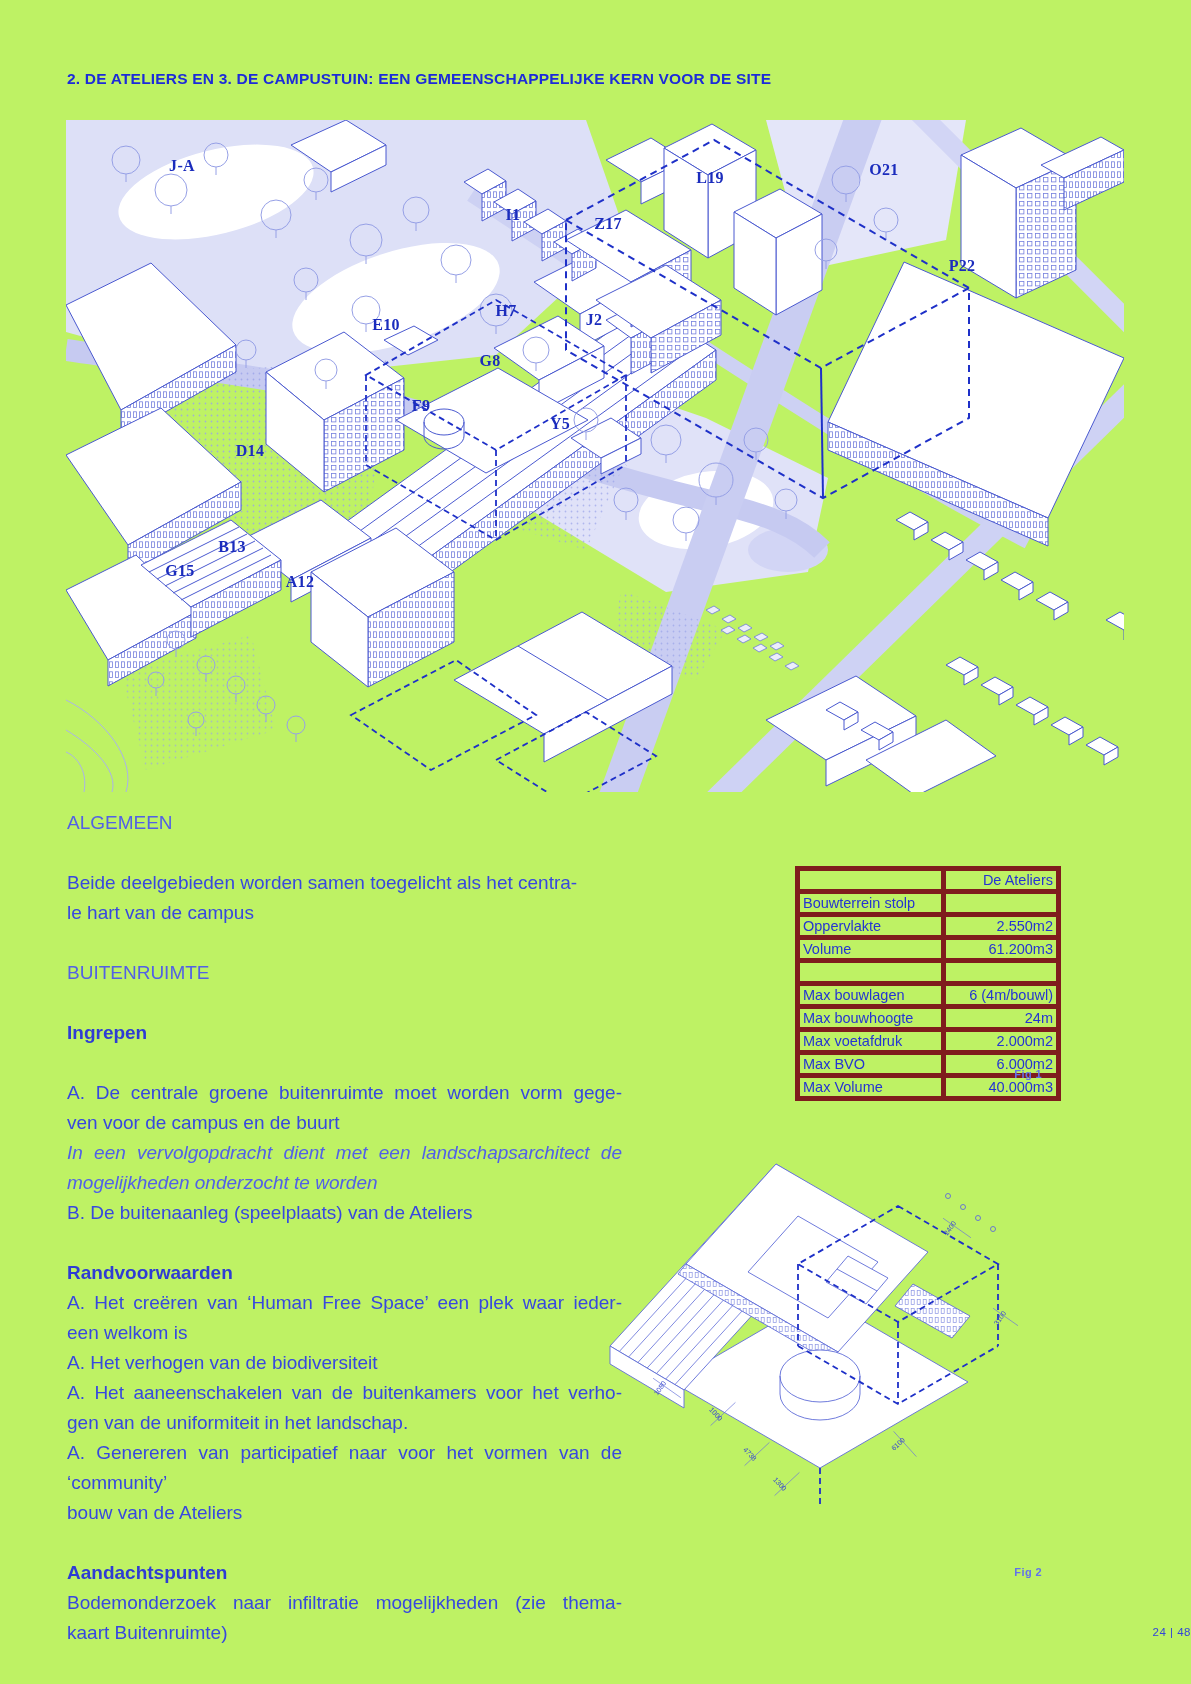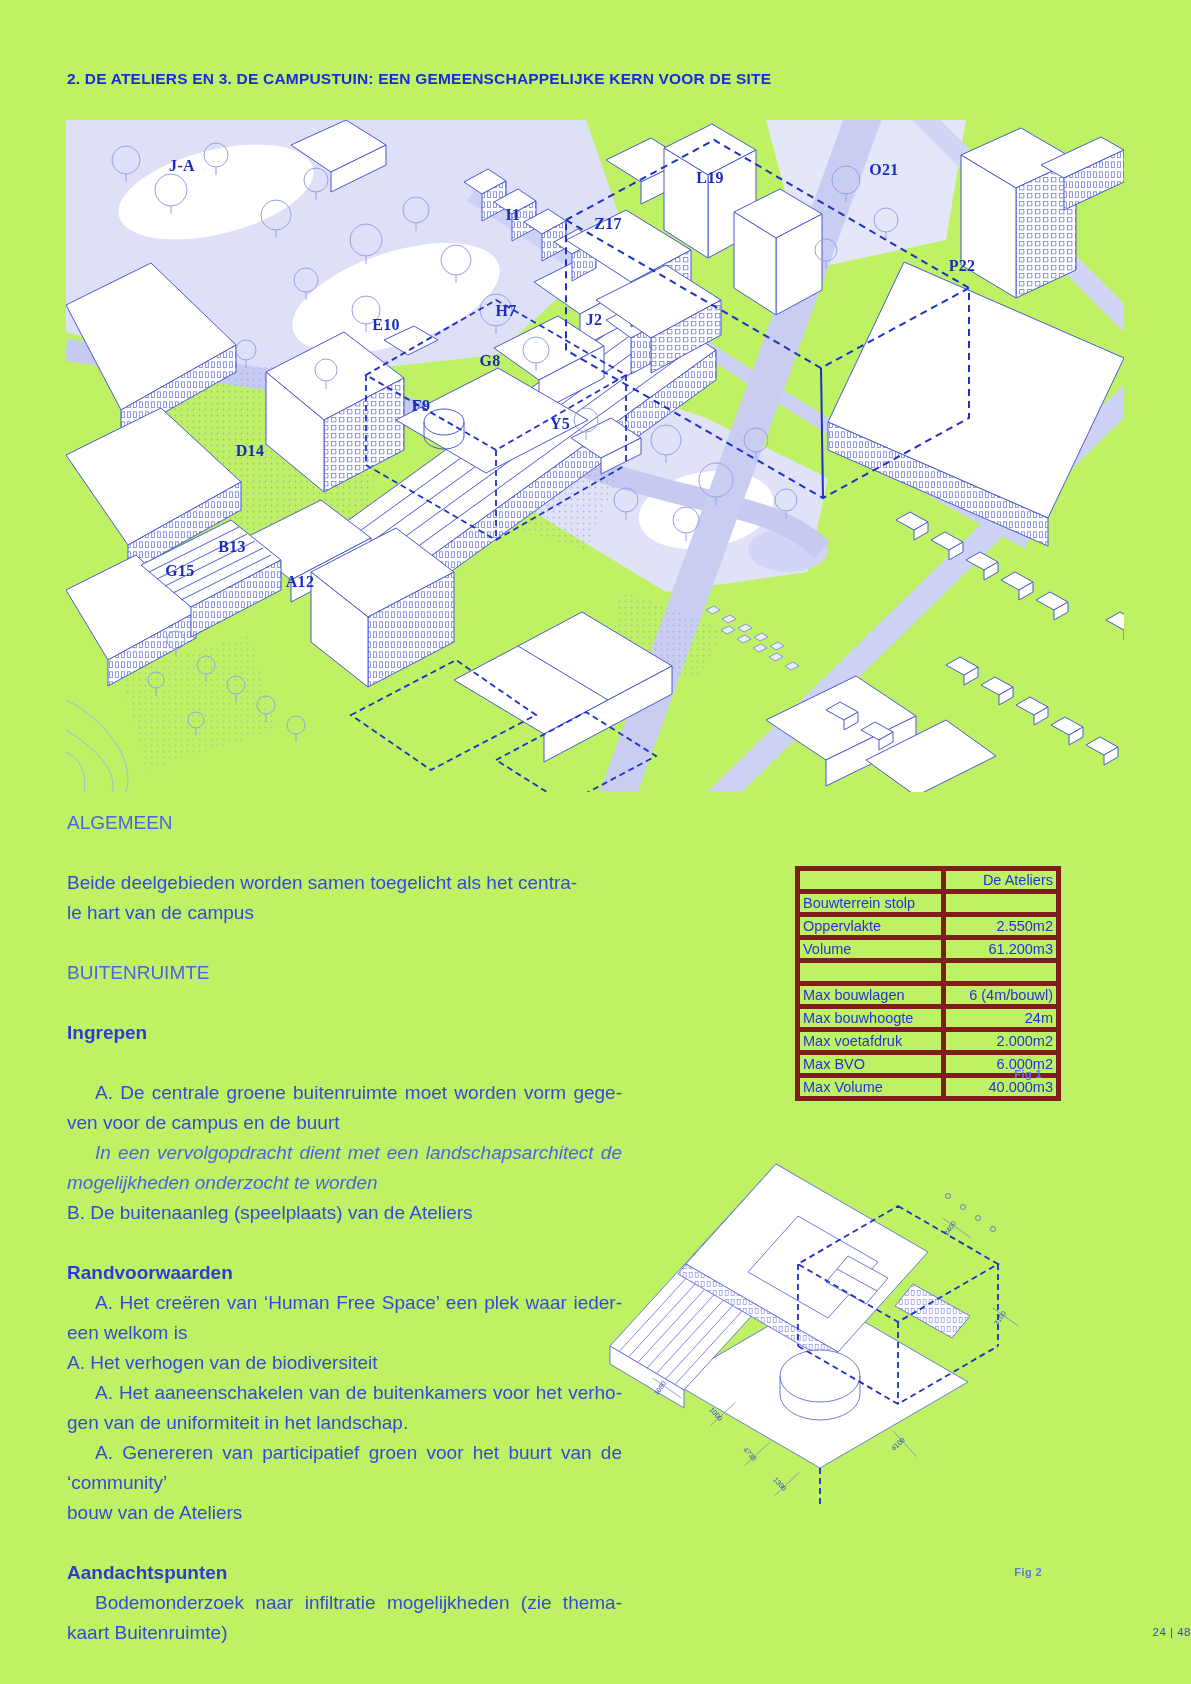--- a/index.html
+++ b/index.html
@@ -9,21 +9,21 @@
          color:#1c2bd9;letter-spacing:.2px;white-space:nowrap;}
   .map{position:absolute;left:66px;top:120px;width:1058px;height:672px;}
   .map svg{display:block;}
   .map-label{position:absolute;font-family:"Liberation Serif",serif;font-weight:700;
              font-size:16px;color:#1b2cbd;transform:translate(-50%,-50%);letter-spacing:.3px;
              white-space:nowrap;}
   .article{position:absolute;left:67px;top:808px;width:555px;font-size:19px;line-height:30px;
            color:#3748df;}
   .block{margin-bottom:30px;}
   .line{white-space:nowrap;}
-  .line.j{white-space:normal;text-align:justify;text-align-last:justify;margin-left:28px;}
+  .line.j{white-space:normal;text-align:justify;text-align-last:justify;}
   .line.section{color:#5261e5;}
   .line.bold{font-weight:700;color:#2e3cd4;}
   .line.italic{font-style:italic;color:#5160e8;}
   table.spec{position:absolute;left:795px;top:866px;width:247px;border-collapse:collapse;
              color:#2434d2;font-size:14.5px;table-layout:fixed;}
   table.spec td{border:5px solid #7f1d1d;height:18px;line-height:18px;padding:0 3px;
                 overflow:hidden;white-space:nowrap;}
   table.spec td.lab{width:135px;text-align:left;}
   table.spec td.val{width:104px;text-align:right;}
   .figcap{position:absolute;left:795px;width:247px;text-align:right;font-size:11px;
@@ -351,21 +351,21 @@
         <div class="line italic">mogelijkheden onderzocht te worden</div>
         <div class="line body">B. De buitenaanleg (speelplaats) van de Ateliers</div>
       </div>
       <div class="block">
         <div class="line bold">Randvoorwaarden</div>
         <div class="line body j">A. Het creëren van ‘Human Free Space’ een plek waar ieder-</div>
         <div class="line body">een welkom is</div>
         <div class="line body">A. Het verhogen van de biodiversiteit</div>
         <div class="line body j">A. Het aaneenschakelen van de buitenkamers voor het verho-</div>
         <div class="line body">gen van de uniformiteit in het landschap.</div>
-        <div class="line body j">A. Genereren van participatief groen voor het buurt van de</div>
+        <div class="line body j">A. Genereren van participatief naar voor het vormen van de</div>
         <div class="line body">‘community’</div>
         <div class="line body">bouw van de Ateliers</div>
       </div>
       <div class="block">
         <div class="line bold">Aandachtspunten</div>
         <div class="line body j">Bodemonderzoek naar infiltratie mogelijkheden (zie thema-</div>
         <div class="line body">kaart Buitenruimte)</div>
       </div>
     </div>
 

